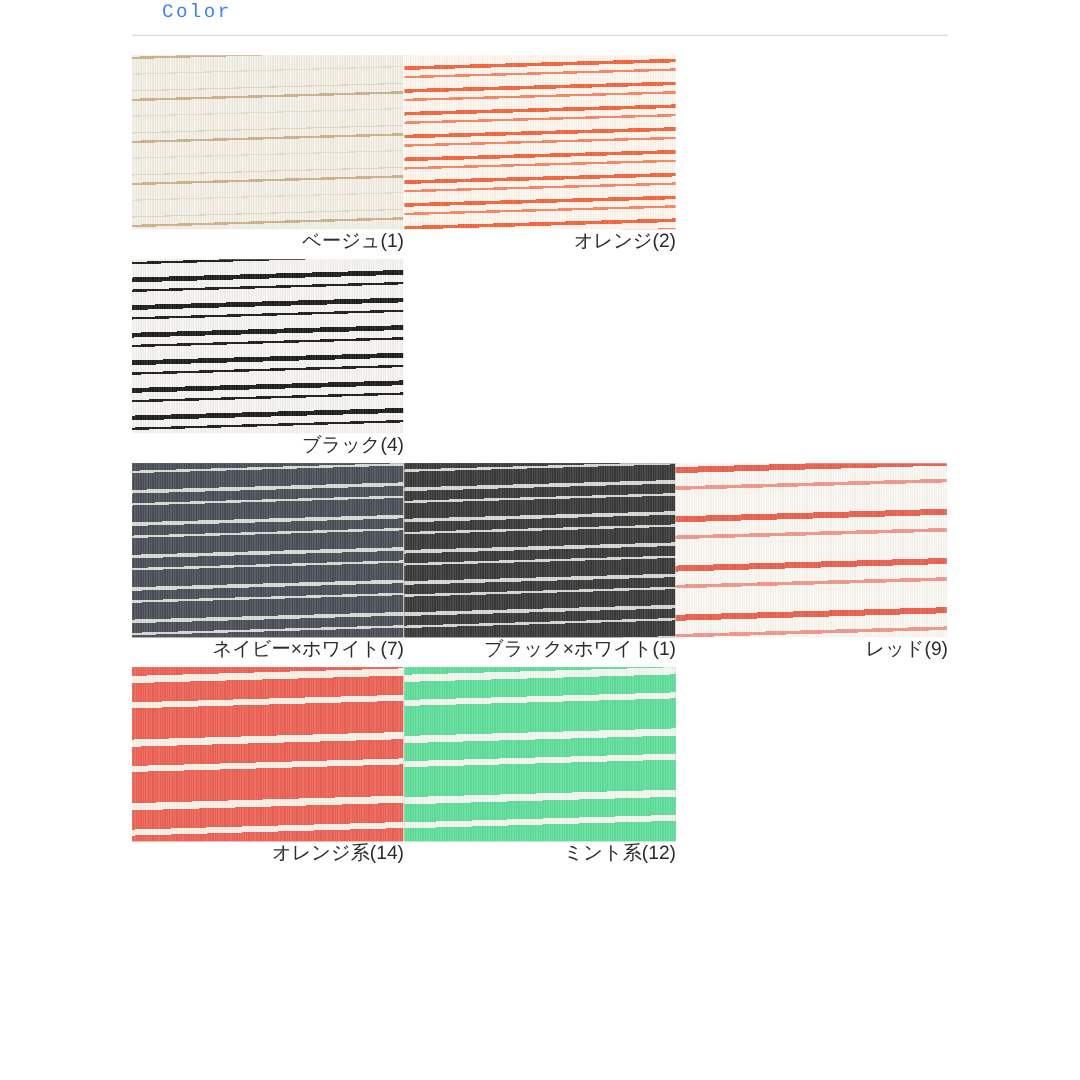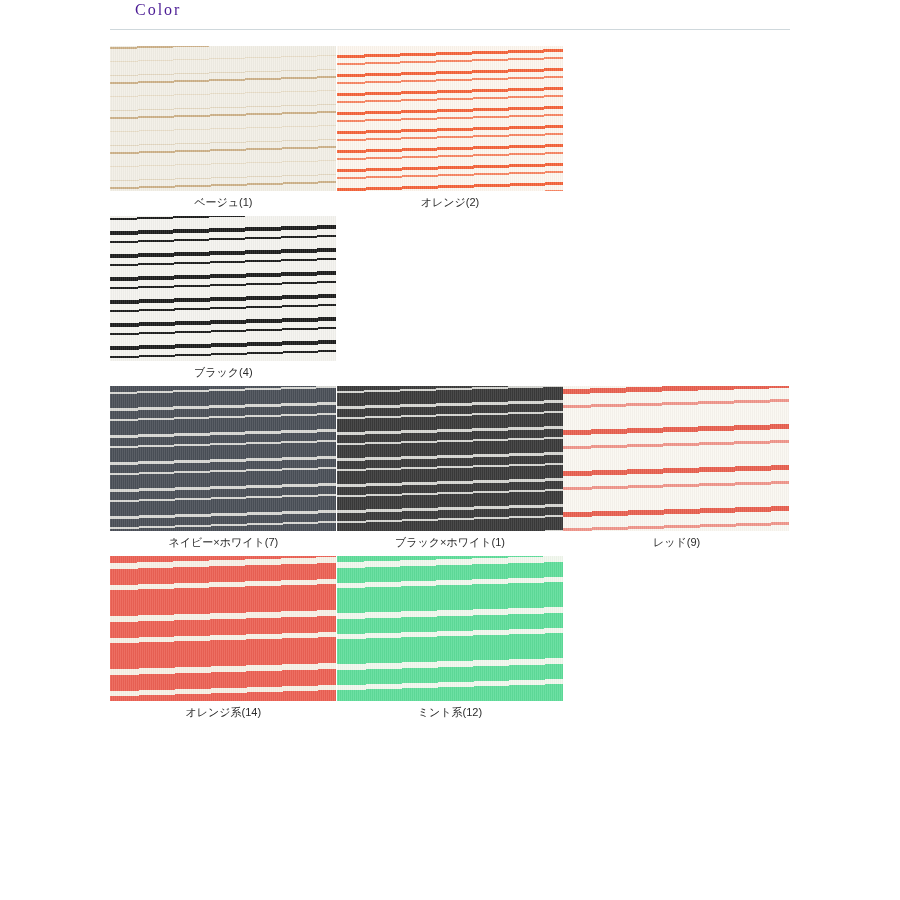--- a/index.html
+++ b/index.html
@@ -28,22 +28,22 @@
     height: 30px;
     border-bottom: 1px solid #cfd8dc;
     box-sizing: border-box;
   }
   .section-title {
     position: absolute;
     left: 25px;
     top: 1px;
     font-size: 16px;
     letter-spacing: 2px;
-    color: #4c1d95;
-    font-family: Liberation Serif, serif;
+    color: #3b82f6;
+    font-family: Liberation Mono, monospace;
   }
   .grid {
     position: absolute;
     left: 110px;
     top: 46px;
     width: 680px;
   }
   .row {
     display: flex;
     flex-direction: row;
@@ -53,22 +53,22 @@
     margin-bottom: 7px;
   }
   .swatch {
     width: 226px;
     height: 145px;
     position: relative;
     overflow: hidden;
     background: #fff;
   }
   .caption {
-    text-align: center;
-    font-size: 11px;
+    text-align: right;
+    font-size: 16px;
     color: #2b2b2b;
     margin-top: 4px;
     line-height: 14px;
     font-family: "Liberation Sans", sans-serif;
     white-space: nowrap;
   }
   
   .weave {
     position: absolute;
     left: 0; top: 0; right: 0; bottom: 0;

